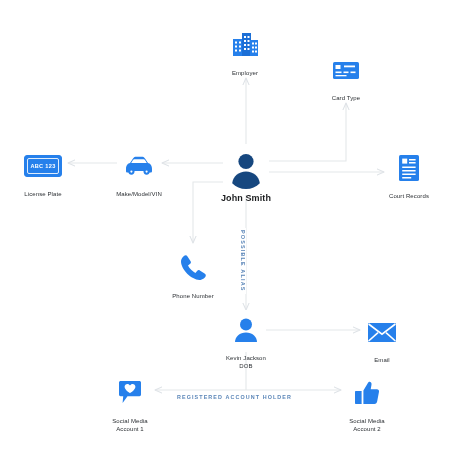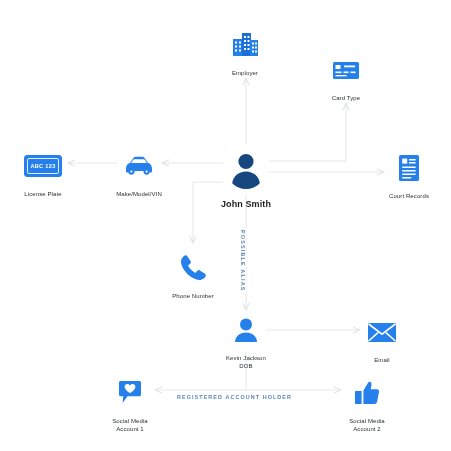--- a/index.html
+++ b/index.html
@@ -54,21 +54,21 @@
   }
   .node.person .node-icon {
     width: 46px;
     height: 46px;
   }
   .node.primary .node-label {
     font-size: 9px;
     line-height: 12px;
     font-weight: 700;
     color: #1b1d1f;
-    margin-top: 8px;
+    margin-top: 2px;
   }
   .node.sub .node-label {
     font-size: 6px;
     line-height: 8px;
     color: #2b2f33;
   }
   .edge-label {
     position: absolute;
     font-size: 5.4px;
     letter-spacing: 1.1px;

